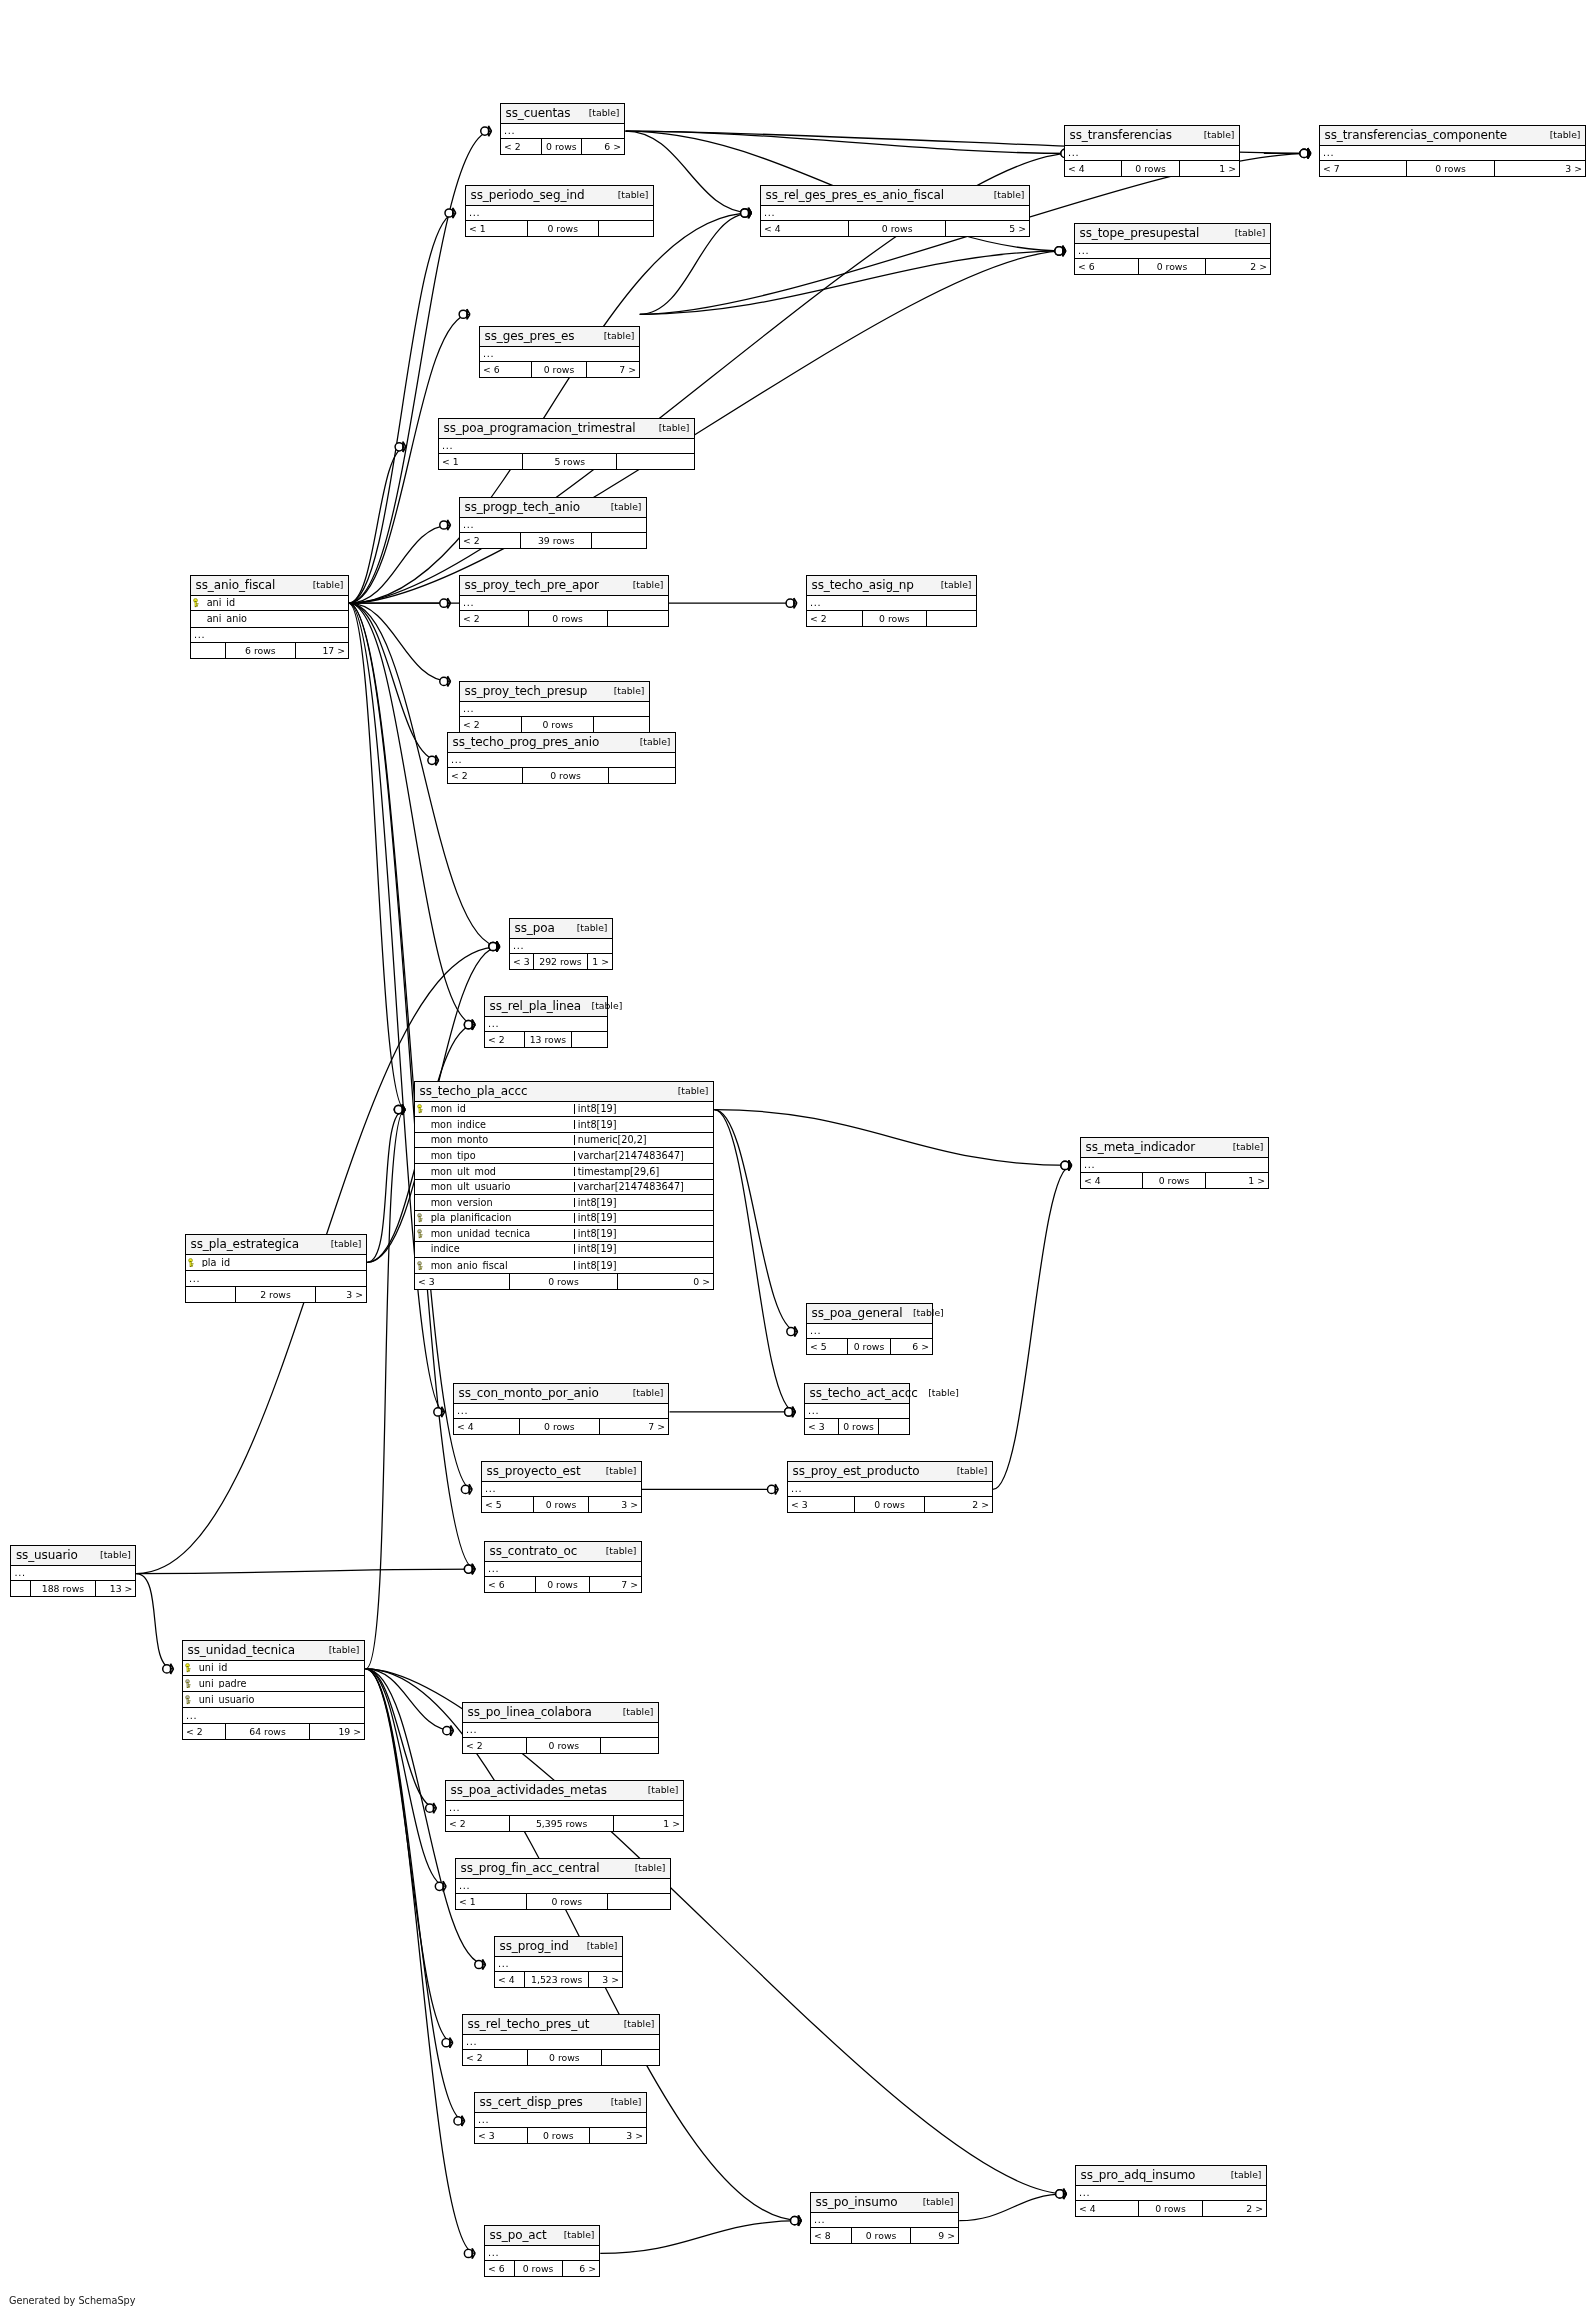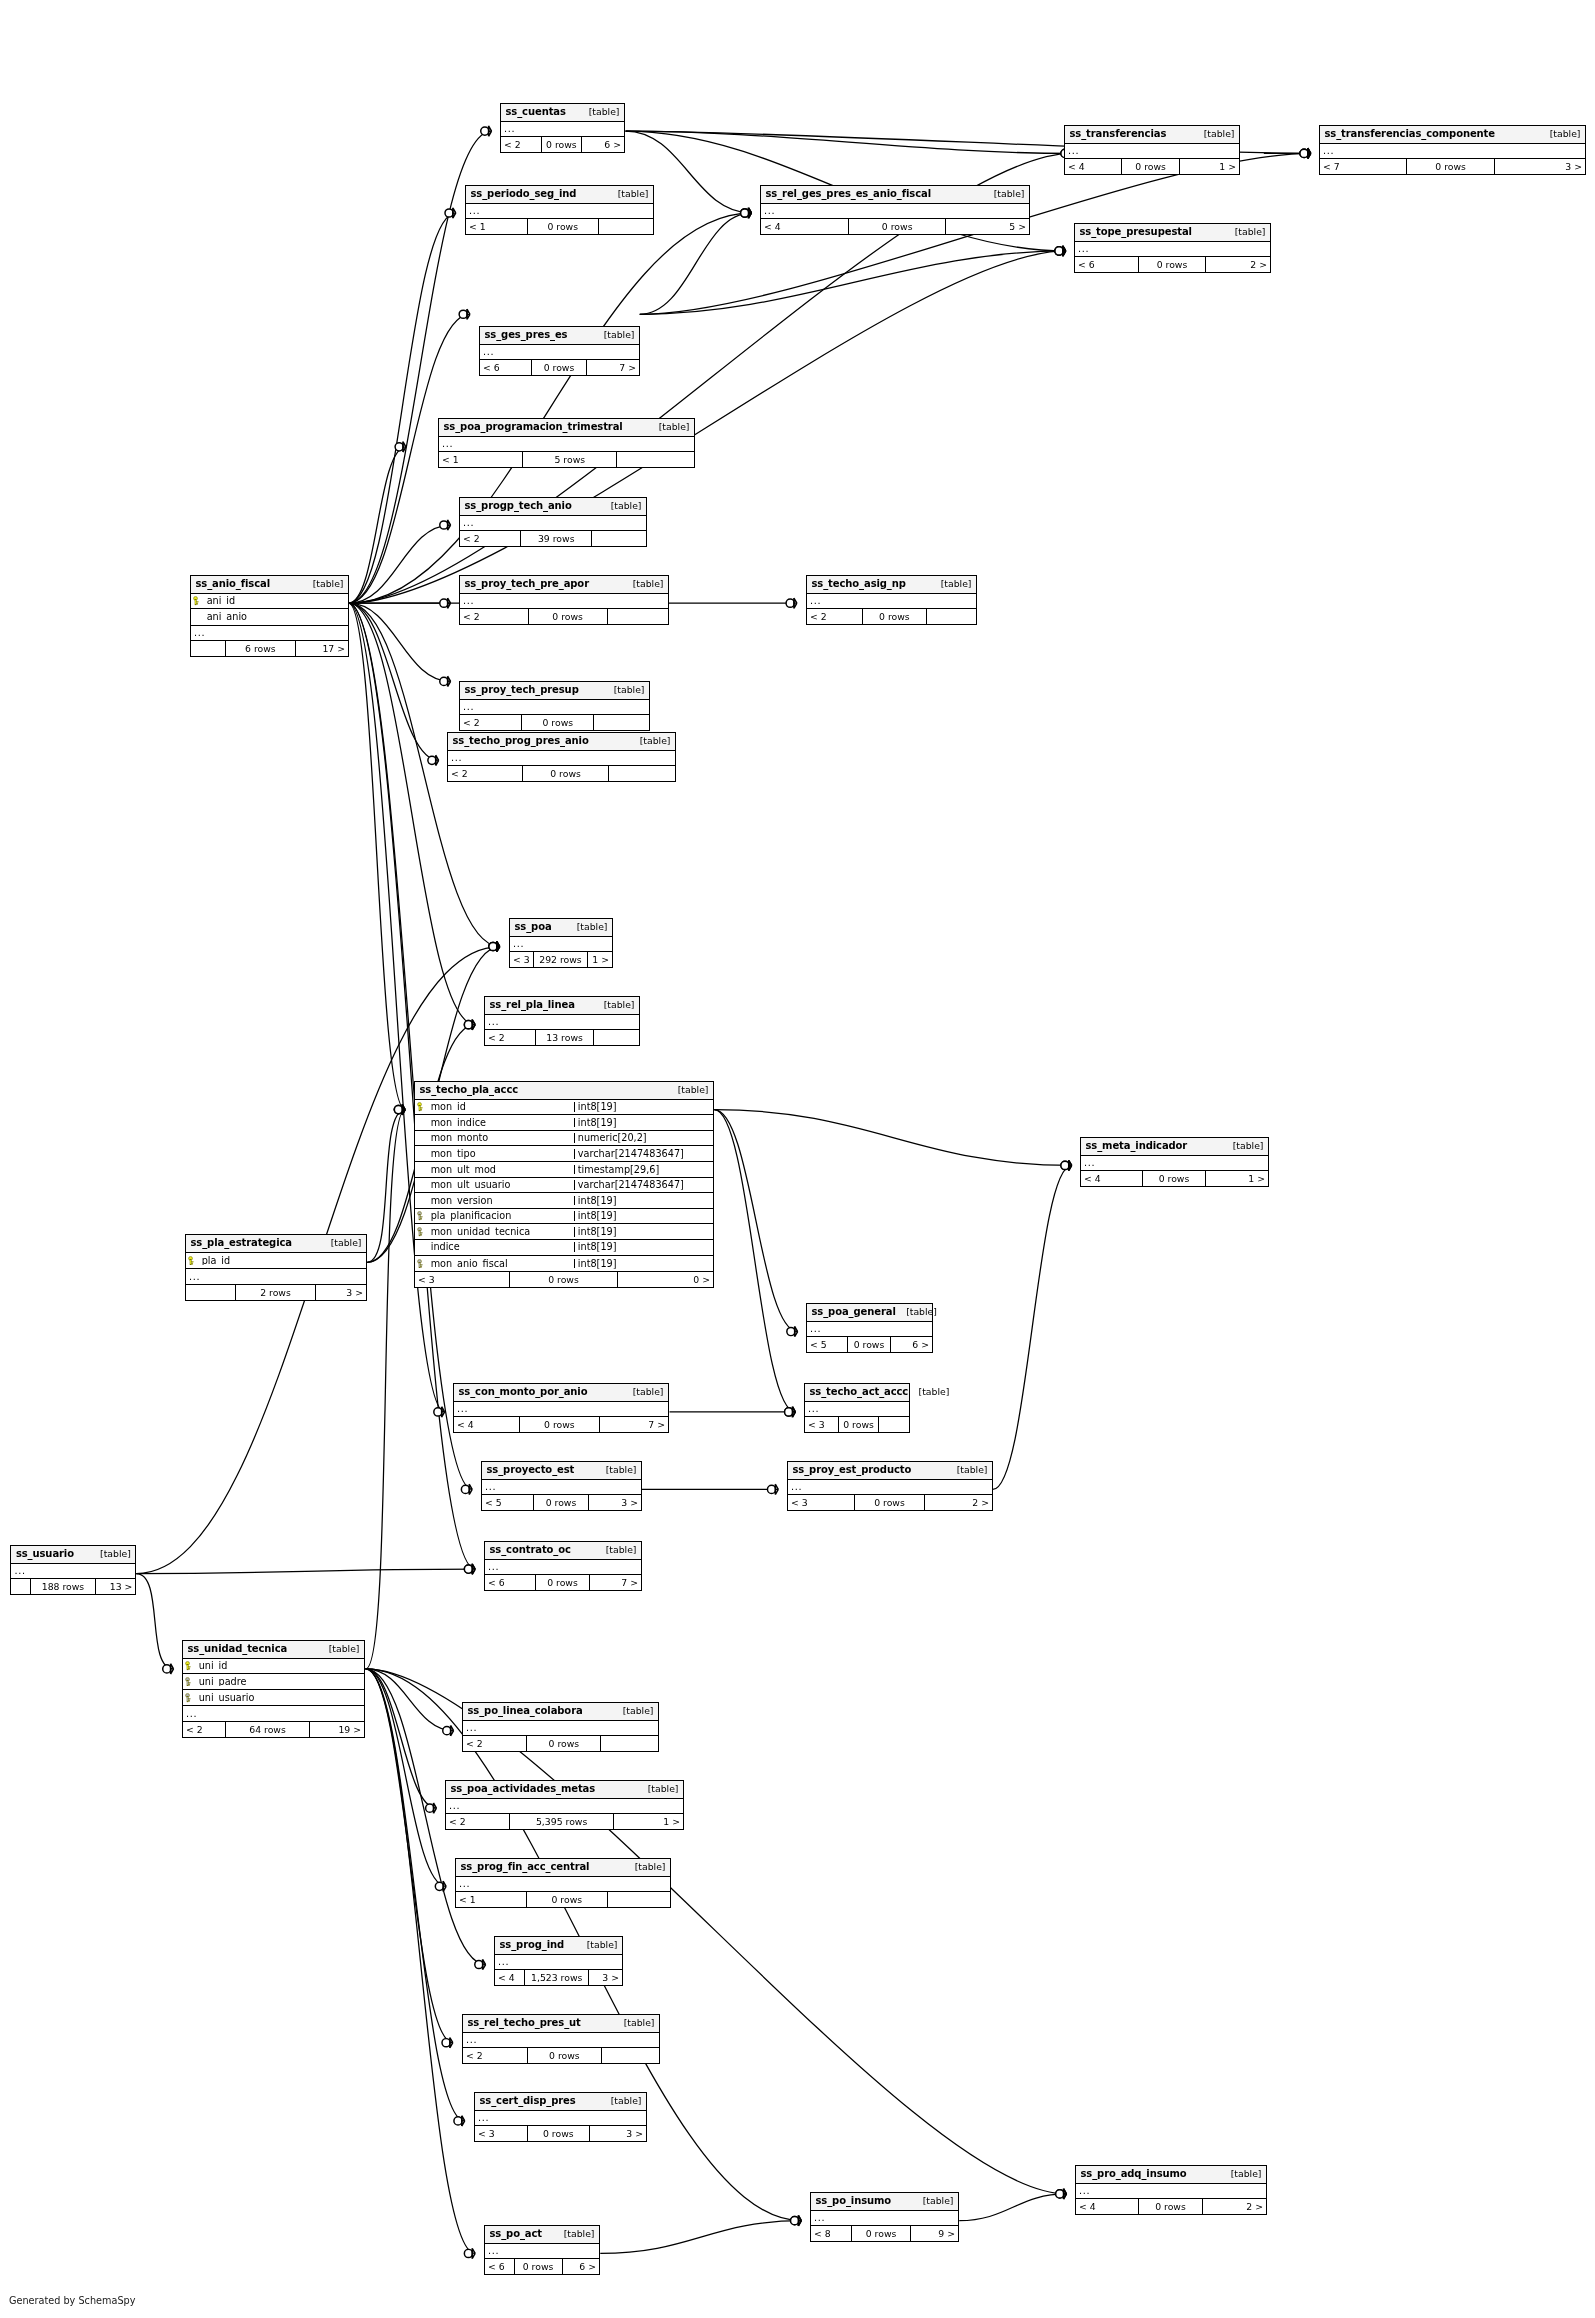--- a/index.html
+++ b/index.html
@@ -33,22 +33,22 @@
   .tbl .hdr{
     display:flex;
     align-items:center;
     justify-content:space-between;
     background:#f4f4f4;
     border-bottom:1.5px solid #000000;
     padding:3px 4.5px 3.7px 4.5px;
     white-space:nowrap;
   }
   .tbl .hdr .tname{
-    font-weight:bold;
-    font-size:10px;
+    font-weight:normal;
+    font-size:12px;
     color:#000;
     letter-spacing:-0.1px;
   }
   .tbl .hdr .ttype{
     font-weight:normal;
     font-size:9.3px;
     color:#000;
     padding-left:10.4px;
   }
   .tbl .cols{
@@ -426,21 +426,21 @@
           <span class="tname">ss_poa</span>
           <span class="ttype">[table]</span>
         </div>
         <div class="ellipsisrow">...</div>
         <div class="foot">
           <div class="fcell fl" style="width: 24%;">&lt; 3</div>
           <div class="fcell fc" style="width: 52%;">292 rows</div>
           <div class="fcell fr" style="width: 24%;">1 &gt;</div>
         </div>
       </div>
-      <div class="tbl" style="left: 484px; top: 996px; width: 156px;">
+      <div class="tbl" style="left: 484px; top: 996px; width: 124px;">
         <div class="hdr">
           <span class="tname">ss_rel_pla_linea</span>
           <span class="ttype">[table]</span>
         </div>
         <div class="ellipsisrow">...</div>
         <div class="foot">
           <div class="fcell fl" style="width: 33%;">&lt; 2</div>
           <div class="fcell fc" style="width: 38%;">13 rows</div>
           <div class="fcell fr" style="width: 29%;"></div>
         </div>

